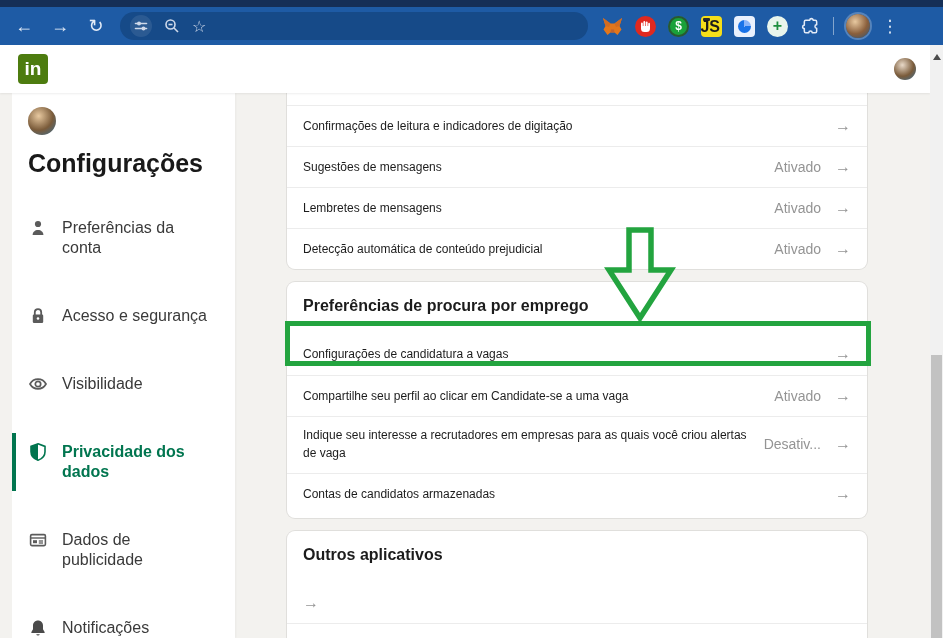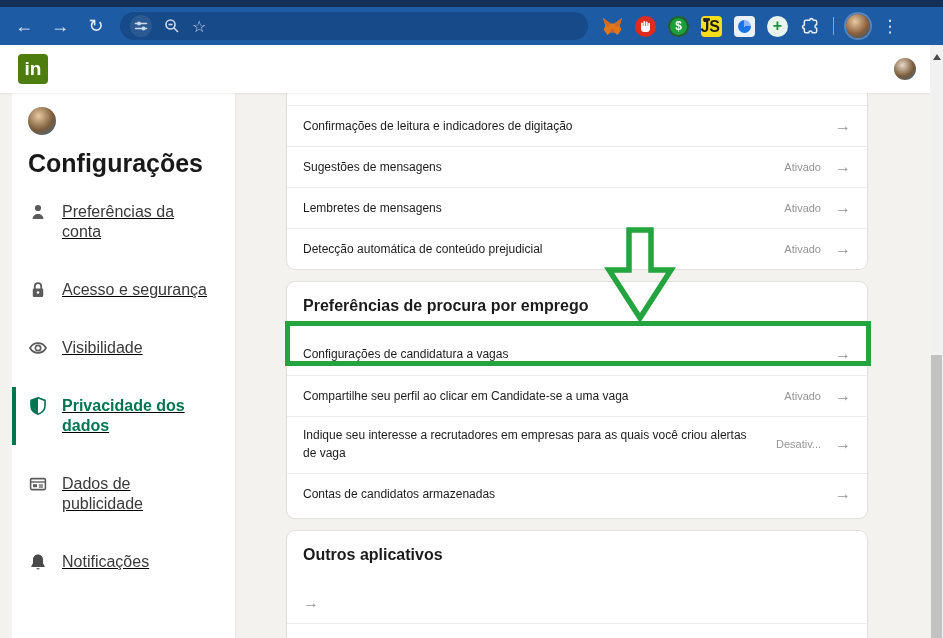--- a/index.html
+++ b/index.html
@@ -42,38 +42,38 @@
   .li-logo{width:30px;height:30px;border-radius:4px;background:#4d7c0f;color:#fff;font-weight:bold;font-size:19px;
     display:flex;align-items:center;justify-content:center;margin-left:4px;cursor:pointer;}
   .header-avatar{margin-left:auto;width:22px;height:22px;border-radius:50%;cursor:pointer;
     background:radial-gradient(circle at 38% 32%,#e8d9c8,#7a5b3a 55%,#3e6b8a 95%);}
   
   .sidebar{position:absolute;top:93px;left:12px;width:223px;bottom:0;background:#fff;z-index:2;
     padding:14px 16px;box-sizing:border-box;box-shadow:1px 0 2px rgba(0,0,0,.04);}
   .side-avatar{width:28px;height:28px;border-radius:50%;cursor:pointer;
     background:radial-gradient(circle at 38% 32%,#e8c9a0,#7a5b3a 55%,#3e6b8a 95%);}
   .side-title{font-size:25px;font-weight:700;color:#191919;margin-top:14px;}
-  .side-menu{margin-top:24px;display:flex;flex-direction:column;gap:38px;text-decoration:underline;}
+  .side-menu{margin-top:40px;display:flex;flex-direction:column;gap:48px;}
   .side-item{display:flex;gap:14px;align-items:flex-start;font-size:16px;color:#3a3a3a;position:relative;cursor:pointer;}
   .side-item .sicon{width:20px;height:20px;flex:none;}
   .side-item .slabel{max-width:150px;line-height:20px;}
   .side-item.active{color:#01754f;font-weight:600;}
   .side-item.active::before{content:'';position:absolute;left:-16px;top:-9px;bottom:-9px;width:4px;background:#01754f;}
   
   .main{position:absolute;top:93px;left:223px;right:13px;bottom:0;background:#f3f2ef;overflow:hidden;}
   .card{position:relative;margin-left:64px;width:580px;background:#fff;border-radius:8px;
     box-shadow:0 0 0 1px rgba(0,0,0,.08);box-sizing:border-box;}
   .card1{margin-top:-30px;}
   .card2{margin-top:13px;padding-bottom:4px;}
   .card3{margin-top:13px;height:140px;}
   .sliver{height:42px;}
   .row{display:flex;align-items:center;min-height:41px;padding:0 16px;box-sizing:border-box;cursor:pointer;}
   .row + .row, .sliver + .row{border-top:1px solid #ececec;}
   .row-label{flex:1;font-size:12px;color:#1c1c1c;line-height:18px;padding-right:14px;}
-  .row-status{color:#949494;font-size:11px;margin-right:14px;white-space:nowrap;}
+  .row-status{color:#949494;font-size:14px;margin-right:14px;white-space:nowrap;}
   .row-status:empty{display:none;}
   .row-arrow{color:#949494;font-size:16px;}
   .row.tall{min-height:57px;padding-top:5px;padding-bottom:8px;}
   .row.hl{min-height:42px;}
   .card-heading{font-size:16px;font-weight:700;color:#1c1c1c;padding:15px 16px 18px;}
   
   .hl-box{position:absolute;left:62px;top:228px;width:586px;height:45px;border:5px solid #23a43f;
     box-sizing:border-box;z-index:5;pointer-events:none;}
   .annot-arrow{position:absolute;left:381px;top:133px;width:72px;height:96px;z-index:6;pointer-events:none;}
   

